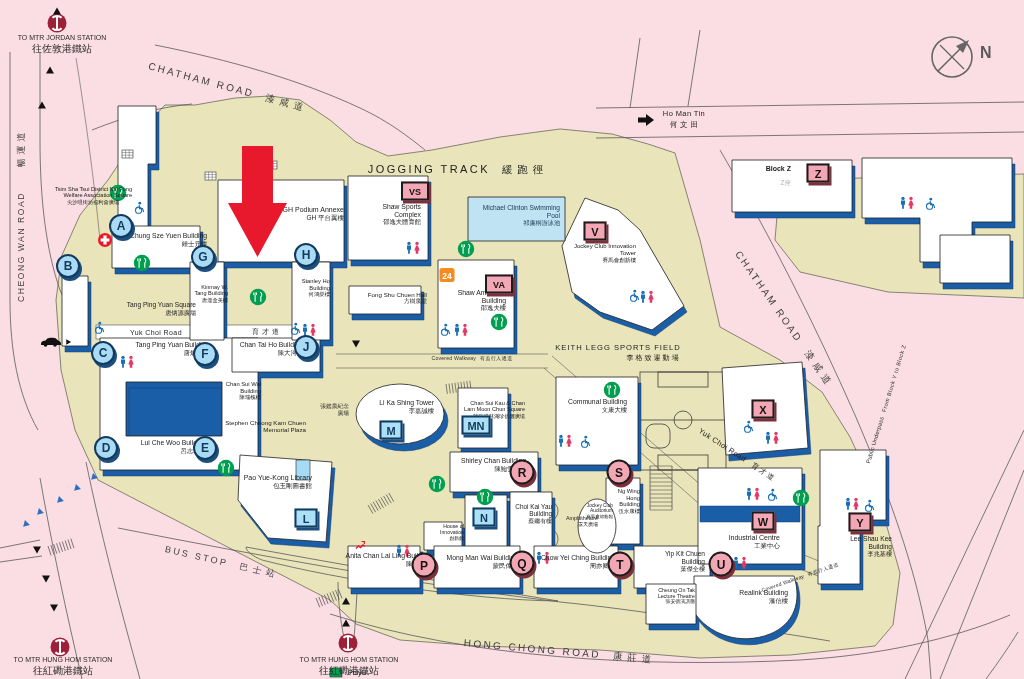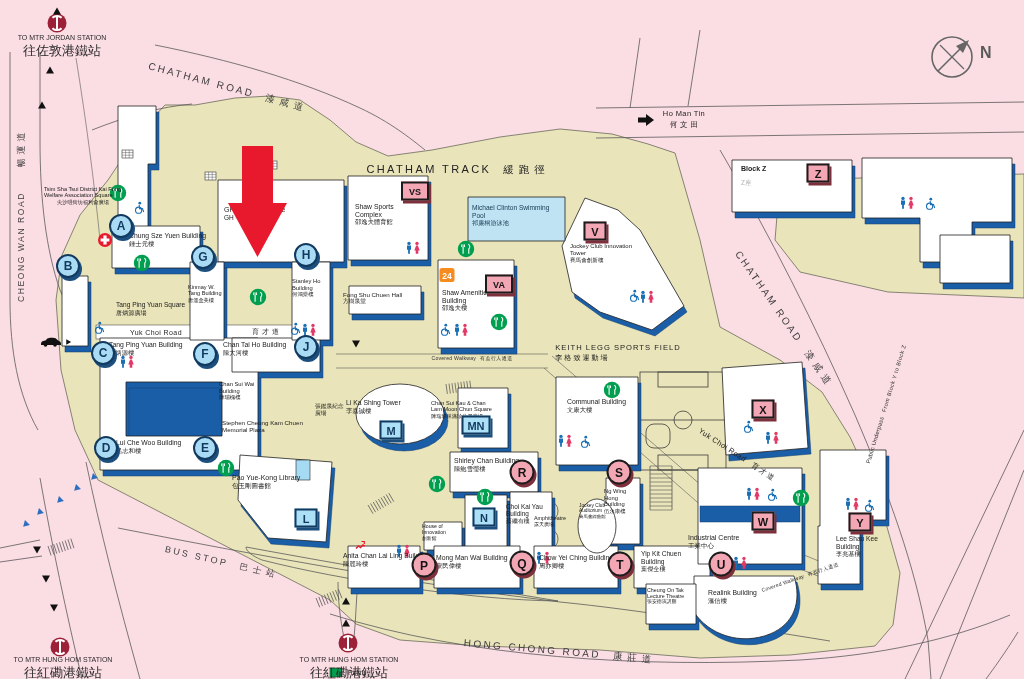--- a/index.html
+++ b/index.html
@@ -1,33 +1,33 @@
 <!DOCTYPE html>
 <html><head>
 <meta charset="utf-8">
 <style>
   html,body{margin:0;padding:0;background:#fbdde4;font-family:"Liberation Sans","DejaVu Sans",sans-serif;}
   #map{position:relative;width:1024px;height:679px;overflow:hidden;background:#fbdde4;}
   #base{position:absolute;left:0;top:0;z-index:1;}
   #arrow-overlay{position:absolute;left:0;top:0;z-index:30;pointer-events:none;}
   .sh use{fill:#1b5ea8;stroke:#123f6e;stroke-width:.5;}
   .wh use{fill:#ffffff;stroke:#1f1f1f;stroke-width:.8;fill-rule:evenodd;}
-  .lbl{position:absolute;transform:translateX(-50%);text-align:left;color:#1b1b1b;font-size:6.8px;line-height:1.14;z-index:10;}
+  .lbl{position:absolute;transform:translateX(-50%);text-align:right;color:#1b1b1b;font-size:6.8px;line-height:1.14;z-index:10;}
   .lbl .en,.lbl .zh{display:block;}
   .lbl .zh{font-size:.93em;line-height:1.3;}
   .lbl.bold .en{font-weight:bold;}
   .gray .zh{color:#b3b3b3;}
   .road{position:absolute;white-space:nowrap;font-size:10px;letter-spacing:2.4px;color:#3d3d3d;z-index:10;}
   .road .rzh{margin-left:12px;letter-spacing:5px;font-size:.95em;}
   .road.sm{font-size:7px;letter-spacing:.4px;color:#1f1f1f;}
   .road.sm .rzh{margin-left:8px;letter-spacing:2px;}
   .road.tiny{font-size:5.2px;letter-spacing:.2px;color:#333;}
   .road.tiny .rzh{margin-left:4px;letter-spacing:.5px;}
   .stn{position:absolute;transform:translateX(-50%);text-align:center;color:#2a2a2a;font-size:7px;line-height:1.35;white-space:nowrap;z-index:10;}
-  .stn .zh{display:block;font-size:13px;}
+  .stn .zh{display:block;font-size:10px;}
   .badge{position:absolute;display:flex;align-items:center;justify-content:center;font-weight:bold;transform:translate(-50%,-50%);z-index:12;}
   .cb{width:20px;height:20px;border-radius:50%;background:#a9dbf5;border:2.4px solid #12395e;color:#12395e;font-size:12px;box-shadow:2px 3px 0 #1c4f7e;}
   .sc{width:19px;height:15px;background:#ace0f7;border:2.2px solid #12395e;color:#12395e;font-size:11px;box-shadow:2px 3px 0 #1c4f7e;}
   .sc.wide{width:25px;}
   .cp{width:21px;height:21px;border-radius:50%;background:#f3a6b3;border:2.2px solid #1c1c1c;color:#141414;font-size:12px;box-shadow:2px 3px 0 #7e2f3c;}
   .sp{width:19px;height:15px;background:#f3a6b3;border:2.2px solid #1c1c1c;color:#141414;font-size:11px;box-shadow:2px 3px 0 #7e2f3c;}
   .sp.two{width:24px;font-size:9px;}
   .nmark{position:absolute;font-size:16px;font-weight:bold;color:#5a5a5a;z-index:10;}
   .legend-label{position:absolute;font-size:7px;color:#222;z-index:10;}
 </style>
@@ -348,21 +348,21 @@
 </svg>
 
 <div class="stn" style="left:62px;top:33px"><span>TO MTR JORDAN STATION</span><span class="zh">往佐敦港鐵站</span></div>
 <div class="stn" style="left:63px;top:655px"><span>TO MTR HUNG HOM STATION</span><span class="zh">往紅磡港鐵站</span></div>
 <div class="stn" style="left:349px;top:655px"><span>TO MTR HUNG HOM STATION</span><span class="zh">往紅磡港鐵站</span></div>
 
 <div class="road" style="left:228px;top:88px;transform:translate(-50%,-50%) rotate(15deg)"><span>CHATHAM ROAD</span><span class="rzh">漆咸道</span></div>
 <div class="road" style="left:784px;top:320px;transform:translate(-50%,-50%) rotate(55deg)"><span>CHATHAM ROAD</span><span class="rzh">漆咸道</span></div>
 <div class="road" style="left:21px;top:247px;transform:translate(-50%,-50%) rotate(-90deg);font-size:8.5px;letter-spacing:1.6px"><span>CHEONG WAN ROAD</span></div>
 <div class="road" style="left:21px;top:148px;transform:translate(-50%,-50%) rotate(-90deg);font-size:9px;letter-spacing:4px"><span>暢運道</span></div>
-<div class="road" style="left:458px;top:170px;transform:translate(-50%,-50%);font-size:11px;color:#222"><span>CHATHAM TRACK</span><span class="rzh">緩跑徑</span></div>
+<div class="road" style="left:458px;top:170px;transform:translate(-50%,-50%);font-size:11px;color:#222"><span>JOGGING TRACK</span><span class="rzh">緩跑徑</span></div>
 <div class="road sm" style="left:156px;top:332px;transform:translate(-50%,-50%)"><span>Yuk Choi Road</span></div>
 <div class="road sm" style="left:267px;top:332px;transform:translate(-50%,-50%);letter-spacing:3px"><span>育才道</span></div>
 <div class="road sm" style="left:737px;top:455px;transform:translate(-50%,-50%) rotate(33deg);font-size:7.5px"><span>Yuk Choi Road</span><span class="rzh">育才道</span></div>
 <div class="road" style="left:560px;top:652px;transform:translate(-50%,-50%) rotate(5deg)"><span>HONG CHONG ROAD</span><span class="rzh">康莊道</span></div>
 <div class="road" style="left:222px;top:563px;transform:translate(-50%,-50%) rotate(13deg);font-size:9px"><span>BUS STOP</span><span class="rzh">巴士站</span></div>
 <div class="road sm" style="left:684px;top:119px;transform:translate(-50%,-50%);font-size:7.5px;text-align:center;white-space:normal;line-height:1.5;width:70px"><span>Ho Man Tin</span><br><span>何 文 田</span></div>
 <div class="road tiny" style="left:472px;top:358px;transform:translate(-50%,-50%)"><span>Covered Walkway</span><span class="rzh">有蓋行人通道</span></div>
 <div class="road tiny" style="left:800px;top:577px;transform:translate(-50%,-50%) rotate(-19deg)"><span>Covered Walkway</span><span class="rzh">有蓋行人通道</span></div>
 <div class="road tiny" style="left:886px;top:404px;transform:translate(-50%,-50%) rotate(-73deg);font-size:5.8px;text-align:center"><span>Public Underpass</span><span class="rzh" style="margin-left:5px">From Block Y to Block Z</span></div>
 

